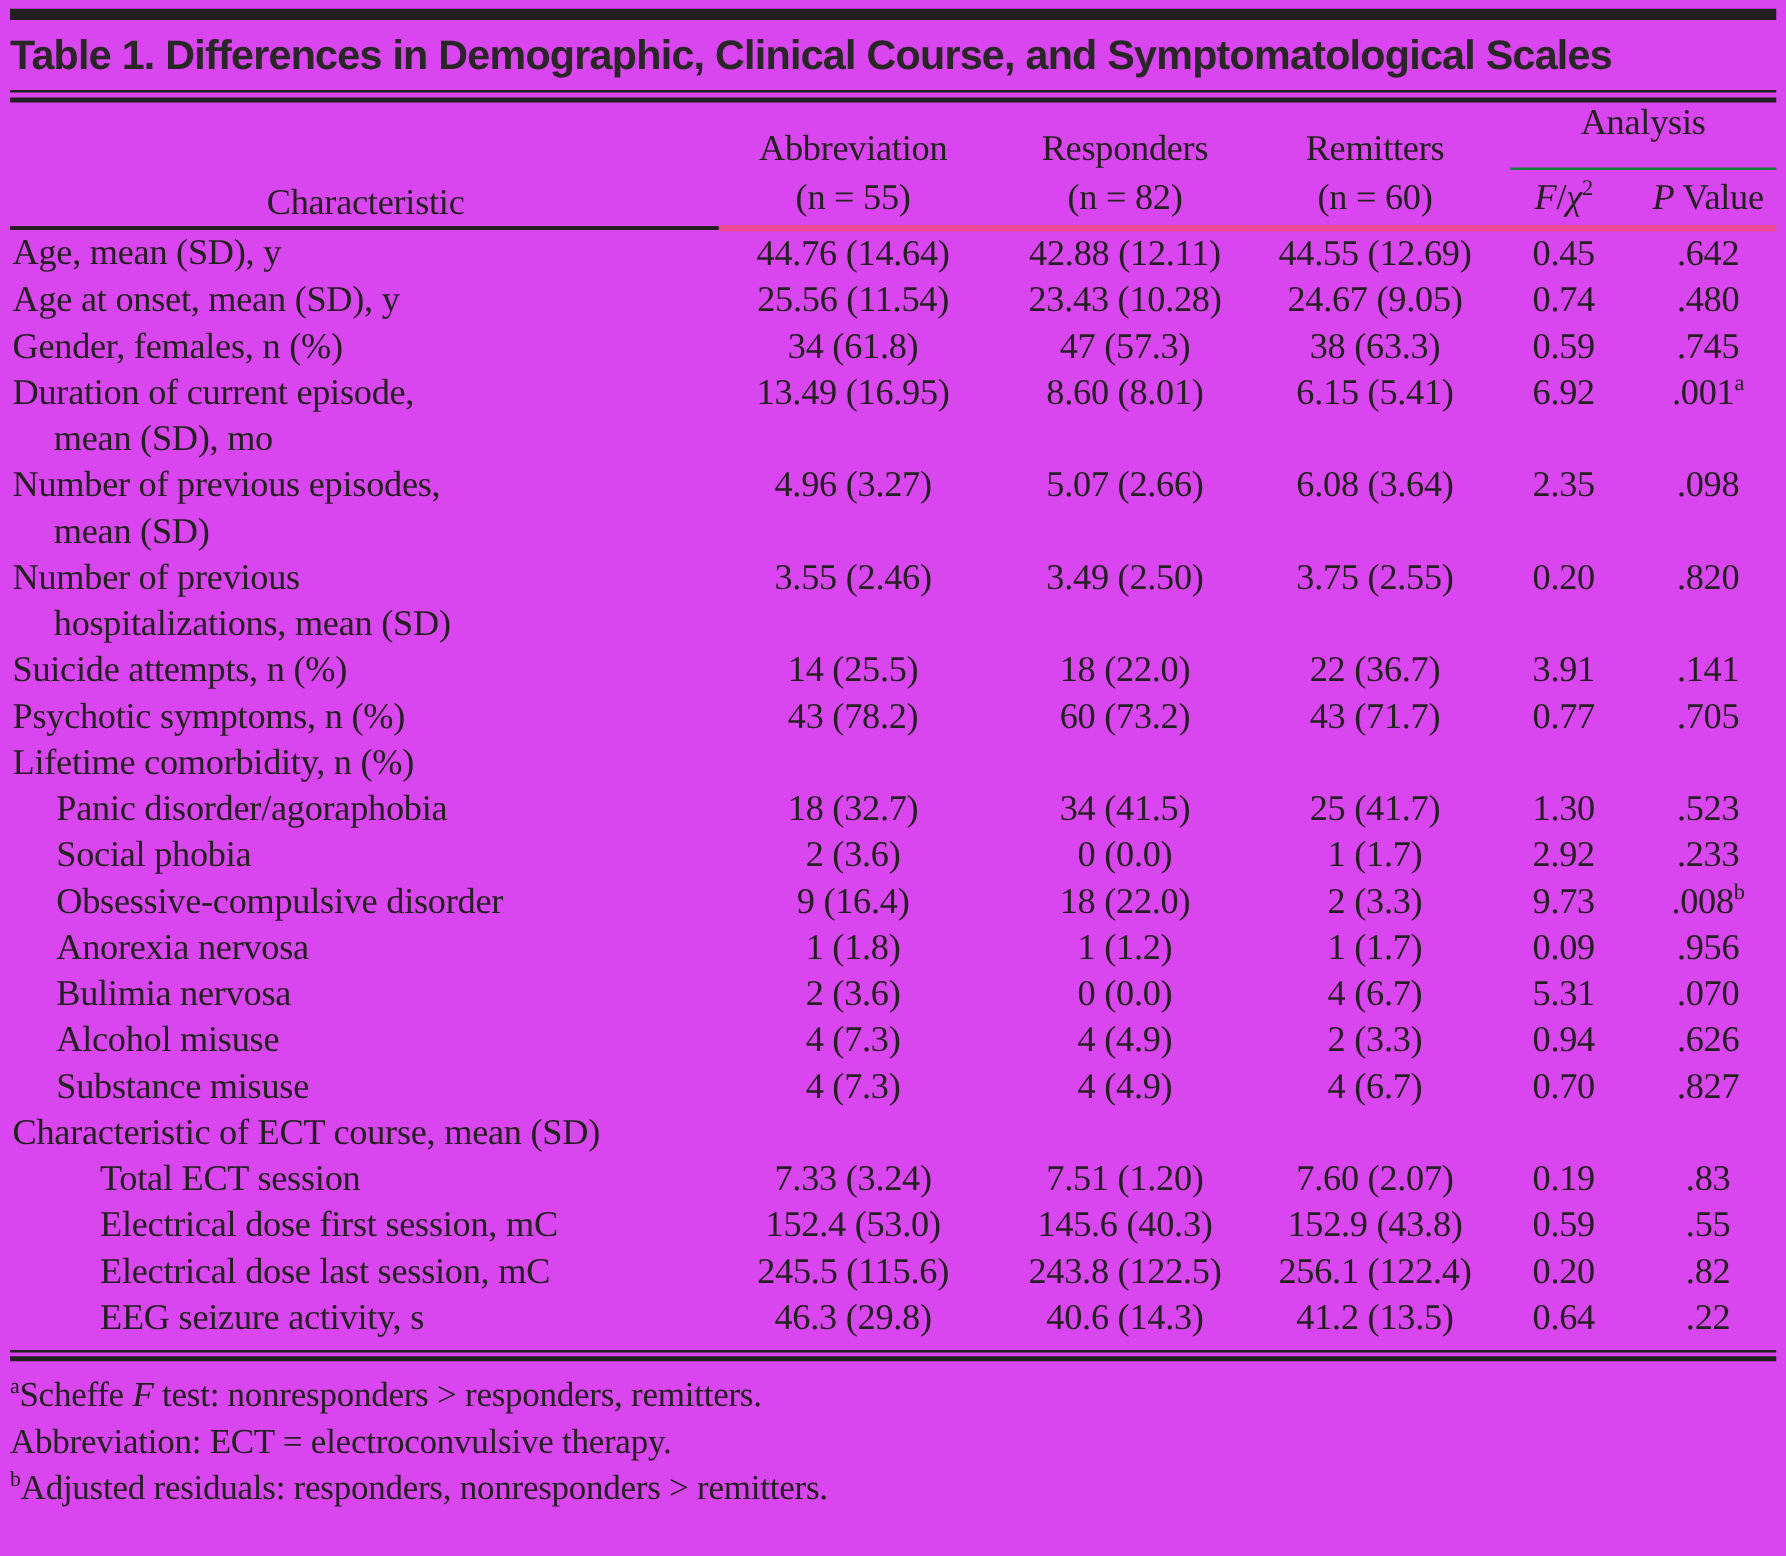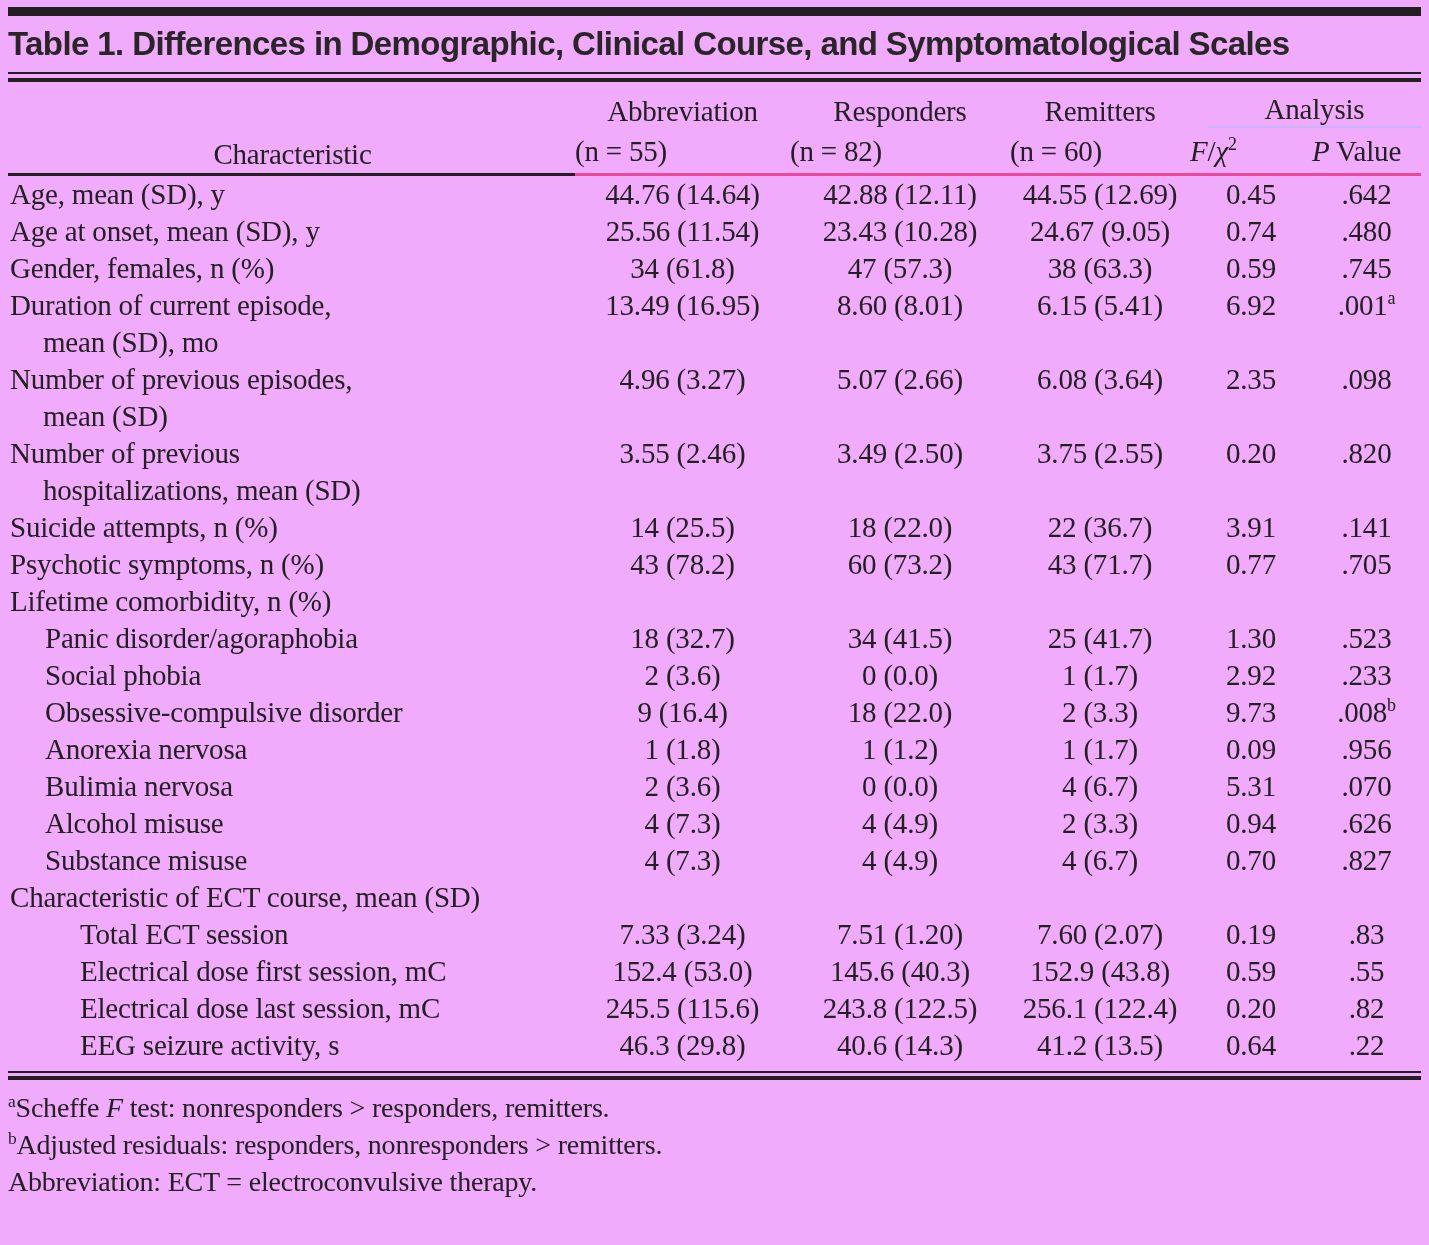--- a/index.html
+++ b/index.html
@@ -1,21 +1,21 @@
 <!DOCTYPE html>
 <html><head>
 <meta charset="utf-8">
 <style>
   * { margin: 0; padding: 0; box-sizing: border-box; }
   html, body { background: #ffffff; }
   .page {
     position: relative;
     width: 1429px;
     height: 1245px;
-    background: #f0abfc;
+    background: #d946ef;
     color: #242021;
     padding: 7px 8px 0 8px;
     font-family: "Liberation Serif", "DejaVu Serif", serif;
     overflow: hidden;
   }
   .rule-top {
     height: 9px;
     background: #231f20;
   }
   .title {
@@ -42,28 +42,28 @@
   }
   col.c1 { width: 567px; }
   col.c2 { width: 215px; }
   col.c3 { width: 220px; }
   col.c4 { width: 180px; }
   col.c5 { width: 122px; }
   col.c6 { width: 109px; }
 
   th { font-weight: normal; }
   tr.hrow1 th { height: 48px; vertical-align: bottom; text-align: center; padding-bottom: 2px; }
-  tr.hrow2 th { height: 44px; vertical-align: middle; text-align: left; border-bottom: 3px solid #ec4899; }
+  tr.hrow2 th { height: 44px; vertical-align: middle; text-align: center; border-bottom: 5px solid #ec4899; }
   th.char-h { text-align: left; vertical-align: bottom; padding: 4px 0 6px 2px; border-bottom: 3px solid #231f20; }
   th.analysis-h { vertical-align: bottom; padding: 0; }
   th.analysis-h .an-wrap {
     display: block;
     margin-left: 18px;
-    padding-bottom: 0;
-    border-bottom: 2px solid #c4b5fd;
+    padding-bottom: 19px;
+    border-bottom: 2px solid #15803d;
     text-align: center;
   }
   .it { font-style: italic; }
   sup { font-size: 0.62em; line-height: 0; vertical-align: super; }
 
   tbody td { vertical-align: top; line-height: 37px; padding: 0; }
   td.lbl { text-align: left; padding-left: 2px; }
   td.lbl.ind1 { padding-left: 37px; }
   td.lbl.ind2 { padding-left: 72px; }
   td.lbl div { line-height: 37px; white-space: nowrap; }
@@ -337,17 +337,17 @@
       </tbody>
   </table>
 
   <div class="dbl-rule-mid">
     <div class="thin"></div>
     <div class="thick"></div>
   </div>
 
   <div class="footnotes">
       <div class="fn-line"><sup>a</sup><span>Scheffe </span><span class="it">F</span><span> test: nonresponders &gt; responders, remitters.</span></div>
+      <div class="fn-line"><span>Abbreviation: ECT = electroconvulsive therapy.</span></div>
       <div class="fn-line"><sup>b</sup><span>Adjusted residuals: responders, nonresponders &gt; remitters.</span></div>
-      <div class="fn-line"><span>Abbreviation: ECT = electroconvulsive therapy.</span></div>
     </div>
 
 </div>
 
 </body></html>

